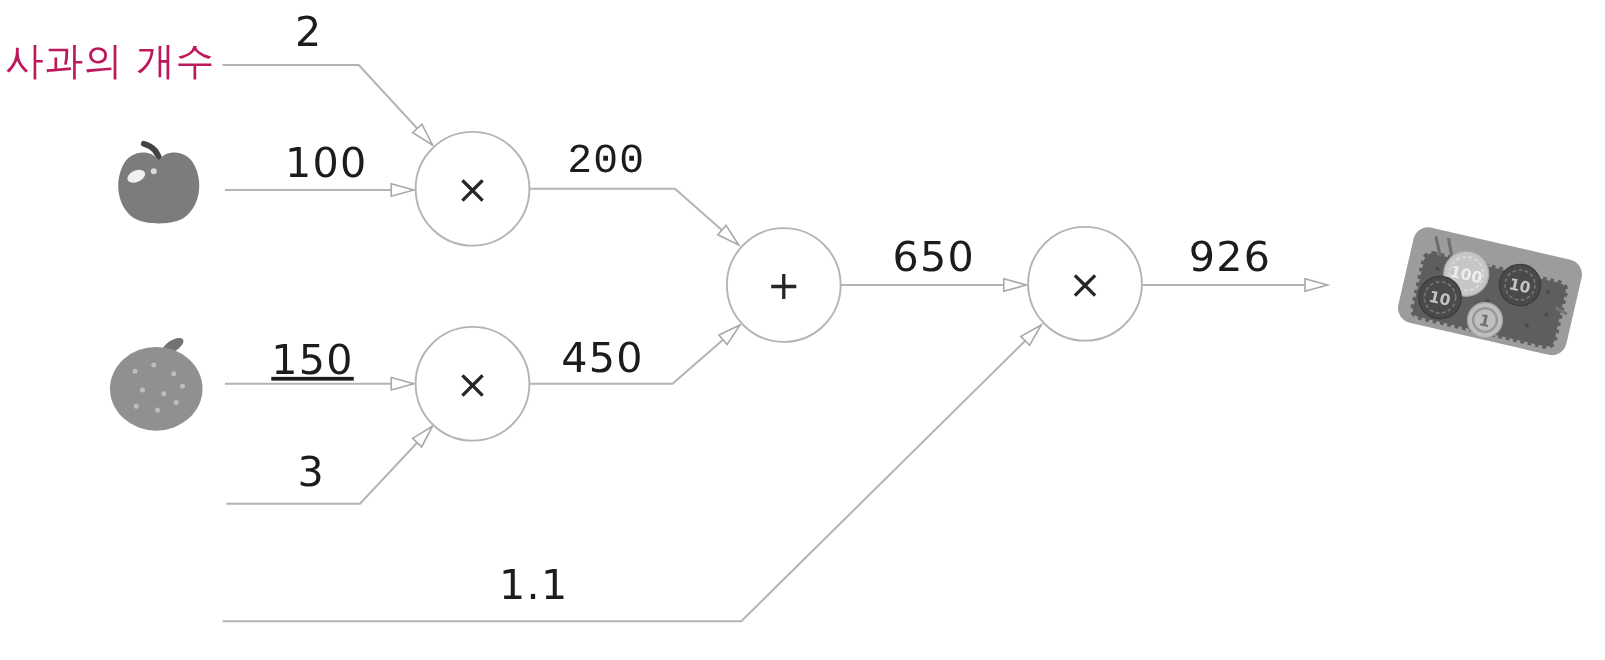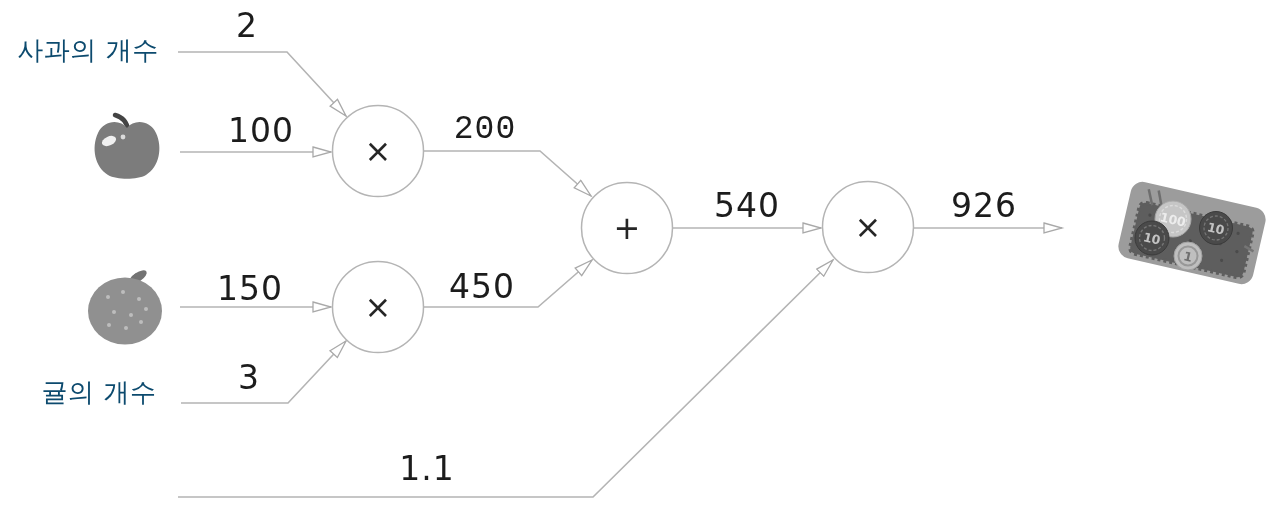--- a/index.html
+++ b/index.html
@@ -2,21 +2,21 @@
 <html><head>
 <meta charset="utf-8">
 <style>
   html,body{margin:0;padding:0;background:#ffffff;}
   .stage{
     position:relative;width:1284px;height:528px;background:#ffffff;overflow:hidden;
     font-family:"DejaVu Sans","Liberation Sans",sans-serif;color:#1f1f1f;
   }
   .stage svg{position:absolute;left:0;top:0;}
   .lbl{position:absolute;transform:translate(-50%,-50%);white-space:nowrap;line-height:1;}
-  .korean{font-size:26px;letter-spacing:0.5px;color:#0c4a6e;}
+  .korean{font-size:31px;letter-spacing:0.5px;color:#be185d;}
   .value{font-size:33px;letter-spacing:1px;color:#1c1c1c;}
   .op{font-size:32px;color:#262626;}
   .edge-line{fill:none;stroke:#b4b4b4;stroke-width:1.6px;}
   .node-circle{fill:#ffffff;stroke:#b4b4b4;stroke-width:1.5px;}
   .coin-text{font-family:"DejaVu Sans","Liberation Sans",sans-serif;font-weight:bold;text-anchor:middle;}
 </style>
 </head>
 <body>
 
 <div class="stage">
@@ -110,29 +110,28 @@
       </g>
       <g>
         <circle cx="1188" cy="256" r="14" fill="#bfbfbf" stroke="#a2a2a2" stroke-width="1"></circle>
         <circle cx="1188" cy="256" r="9.5" fill="none" stroke="#989898" stroke-width="2"></circle>
         <text class="coin-text" x="1188" y="261" font-size="12.5" fill="#6f6f6f" transform="rotate(13 1188 256)">1</text>
       </g>
     </g>
   </svg>
 
   <div class="lbl korean" style="left:88px;top:50px;">사과의 개수</div>
-  <div class="lbl korean" style="left:99px;top:392px;">귤의 개수</div>
 
   <div class="lbl value" style="left:247px;top:25px;">2</div>
   <div class="lbl value" style="left:261px;top:130px;">100</div>
   <div class="lbl value" style="left:485px;top:129px;font-family:Liberation Mono, monospace;">200</div>
-  <div class="lbl value" style="left:250px;top:288px;">150</div>
+  <div class="lbl value" style="left:250px;top:288px;text-decoration:underline;">150</div>
   <div class="lbl value" style="left:249px;top:377px;">3</div>
   <div class="lbl value" style="left:482px;top:286px;text-align:center;">450</div>
-  <div class="lbl value" style="left:747px;top:205px;">540</div>
+  <div class="lbl value" style="left:747px;top:205px;">650</div>
   <div class="lbl value" style="left:427px;top:468px;">1.1</div>
   <div class="lbl value" style="left:984px;top:205px;">926</div>
 
   <div class="lbl op" style="left:378px;top:151px;">×</div>
   <div class="lbl op" style="left:378px;top:307px;">×</div>
   <div class="lbl op" style="left:627px;top:228px;">+</div>
   <div class="lbl op" style="left:868px;top:227px;">×</div>
 
 </div>
 

